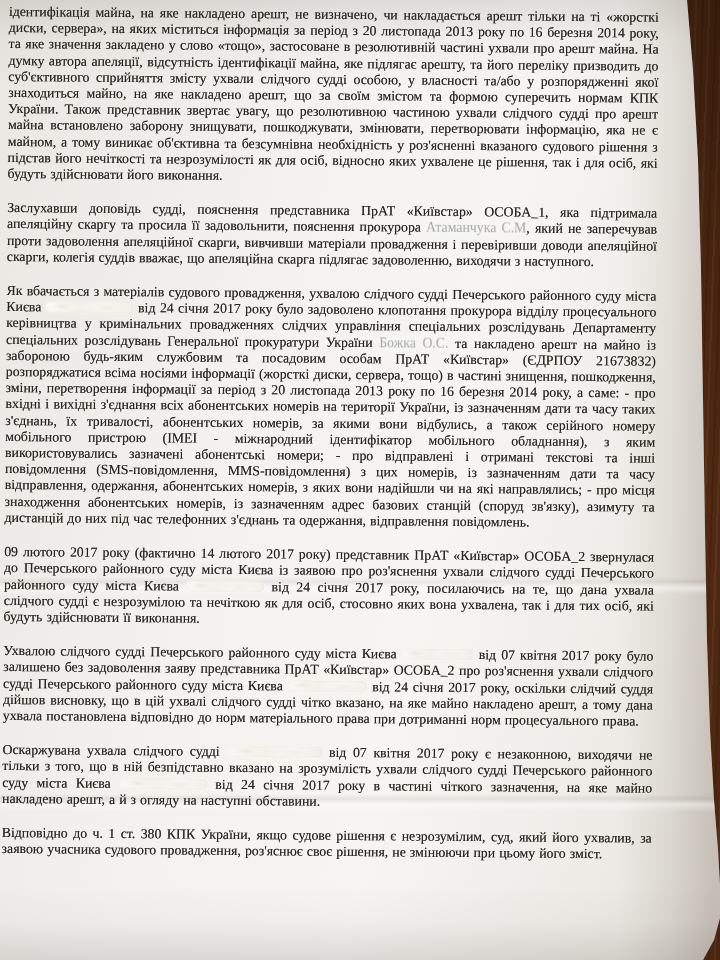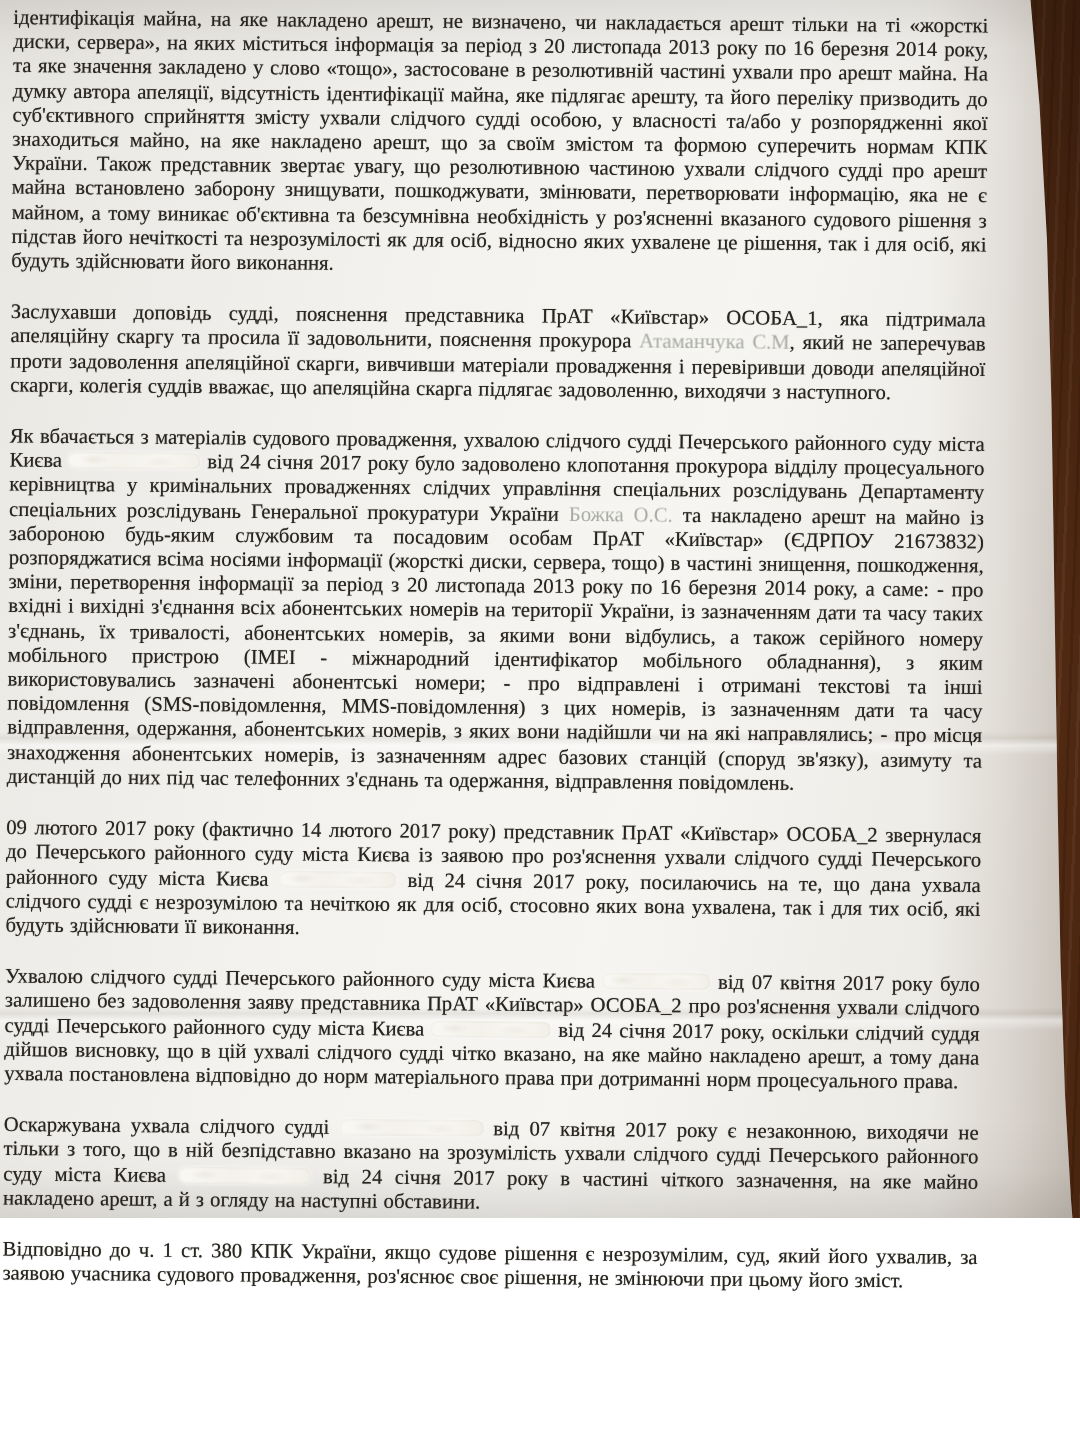--- a/index.html
+++ b/index.html
@@ -1,20 +1,20 @@
 <!DOCTYPE html>
 <html style="--wood: #743f1f; --wood-light: #8f5730; --wood-dark: #4f2811; --paper: #f1efeb; --ink: #28251f;"><head>
 <meta charset="utf-8">
 <style>
   html, body { margin: 0; padding: 0; }
   body {
     width: 720px; height: 960px; overflow: hidden;
     font-family: "Liberation Serif", "DejaVu Serif", serif;
   }
-  .photo { position: relative; width: 720px; height: 812px; background: var(--wood, #743f1f); border-radius: 12px; }
+  .photo { position: relative; width: 720px; height: 960px; background: var(--wood, #743f1f); border-radius: 12px; }
 
   
   .wood {
     position: absolute; inset: 0;
     background:
       linear-gradient(180deg, rgba(0,0,0,0.30), rgba(0,0,0,0.10) 30%, rgba(0,0,0,0) 55%, rgba(0,0,0,0.08) 100%),
       repeating-linear-gradient(92deg,
         rgba(0,0,0,0.12) 0px, rgba(0,0,0,0.12) 2px,
         rgba(0,0,0,0)   2px, rgba(0,0,0,0)   6px,
         rgba(255,255,255,0.05) 6px, rgba(255,255,255,0.05) 8px,

